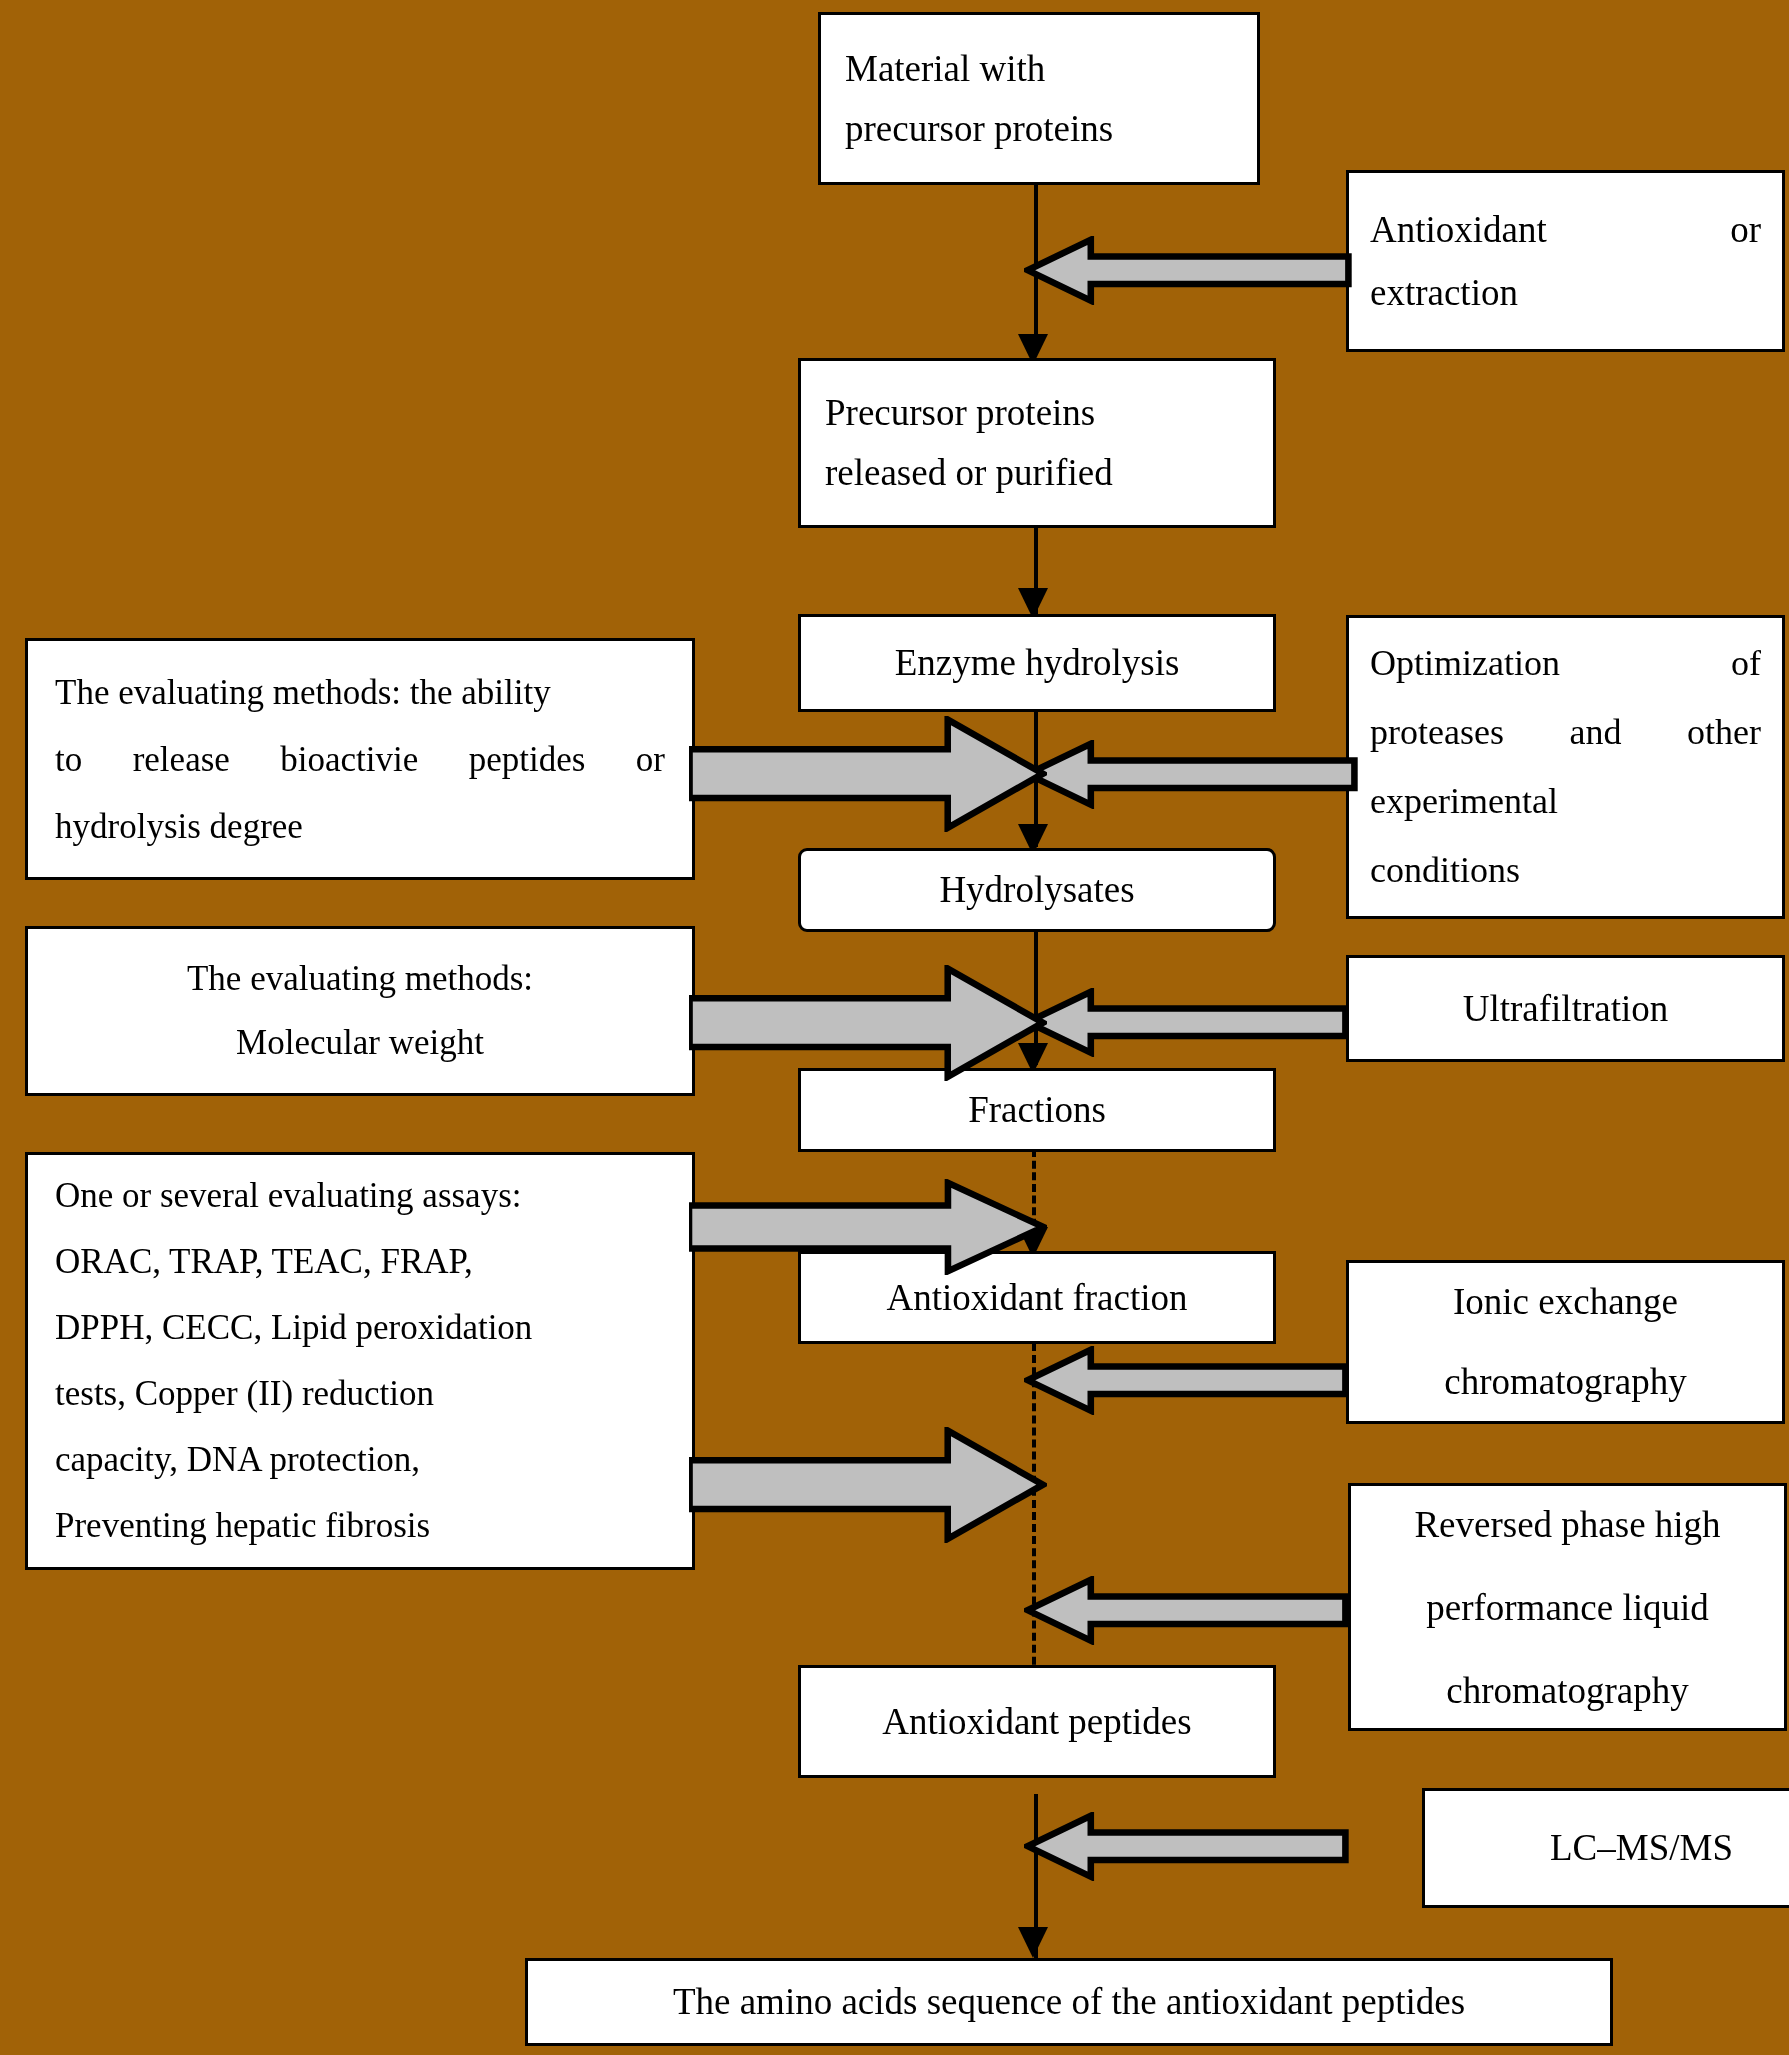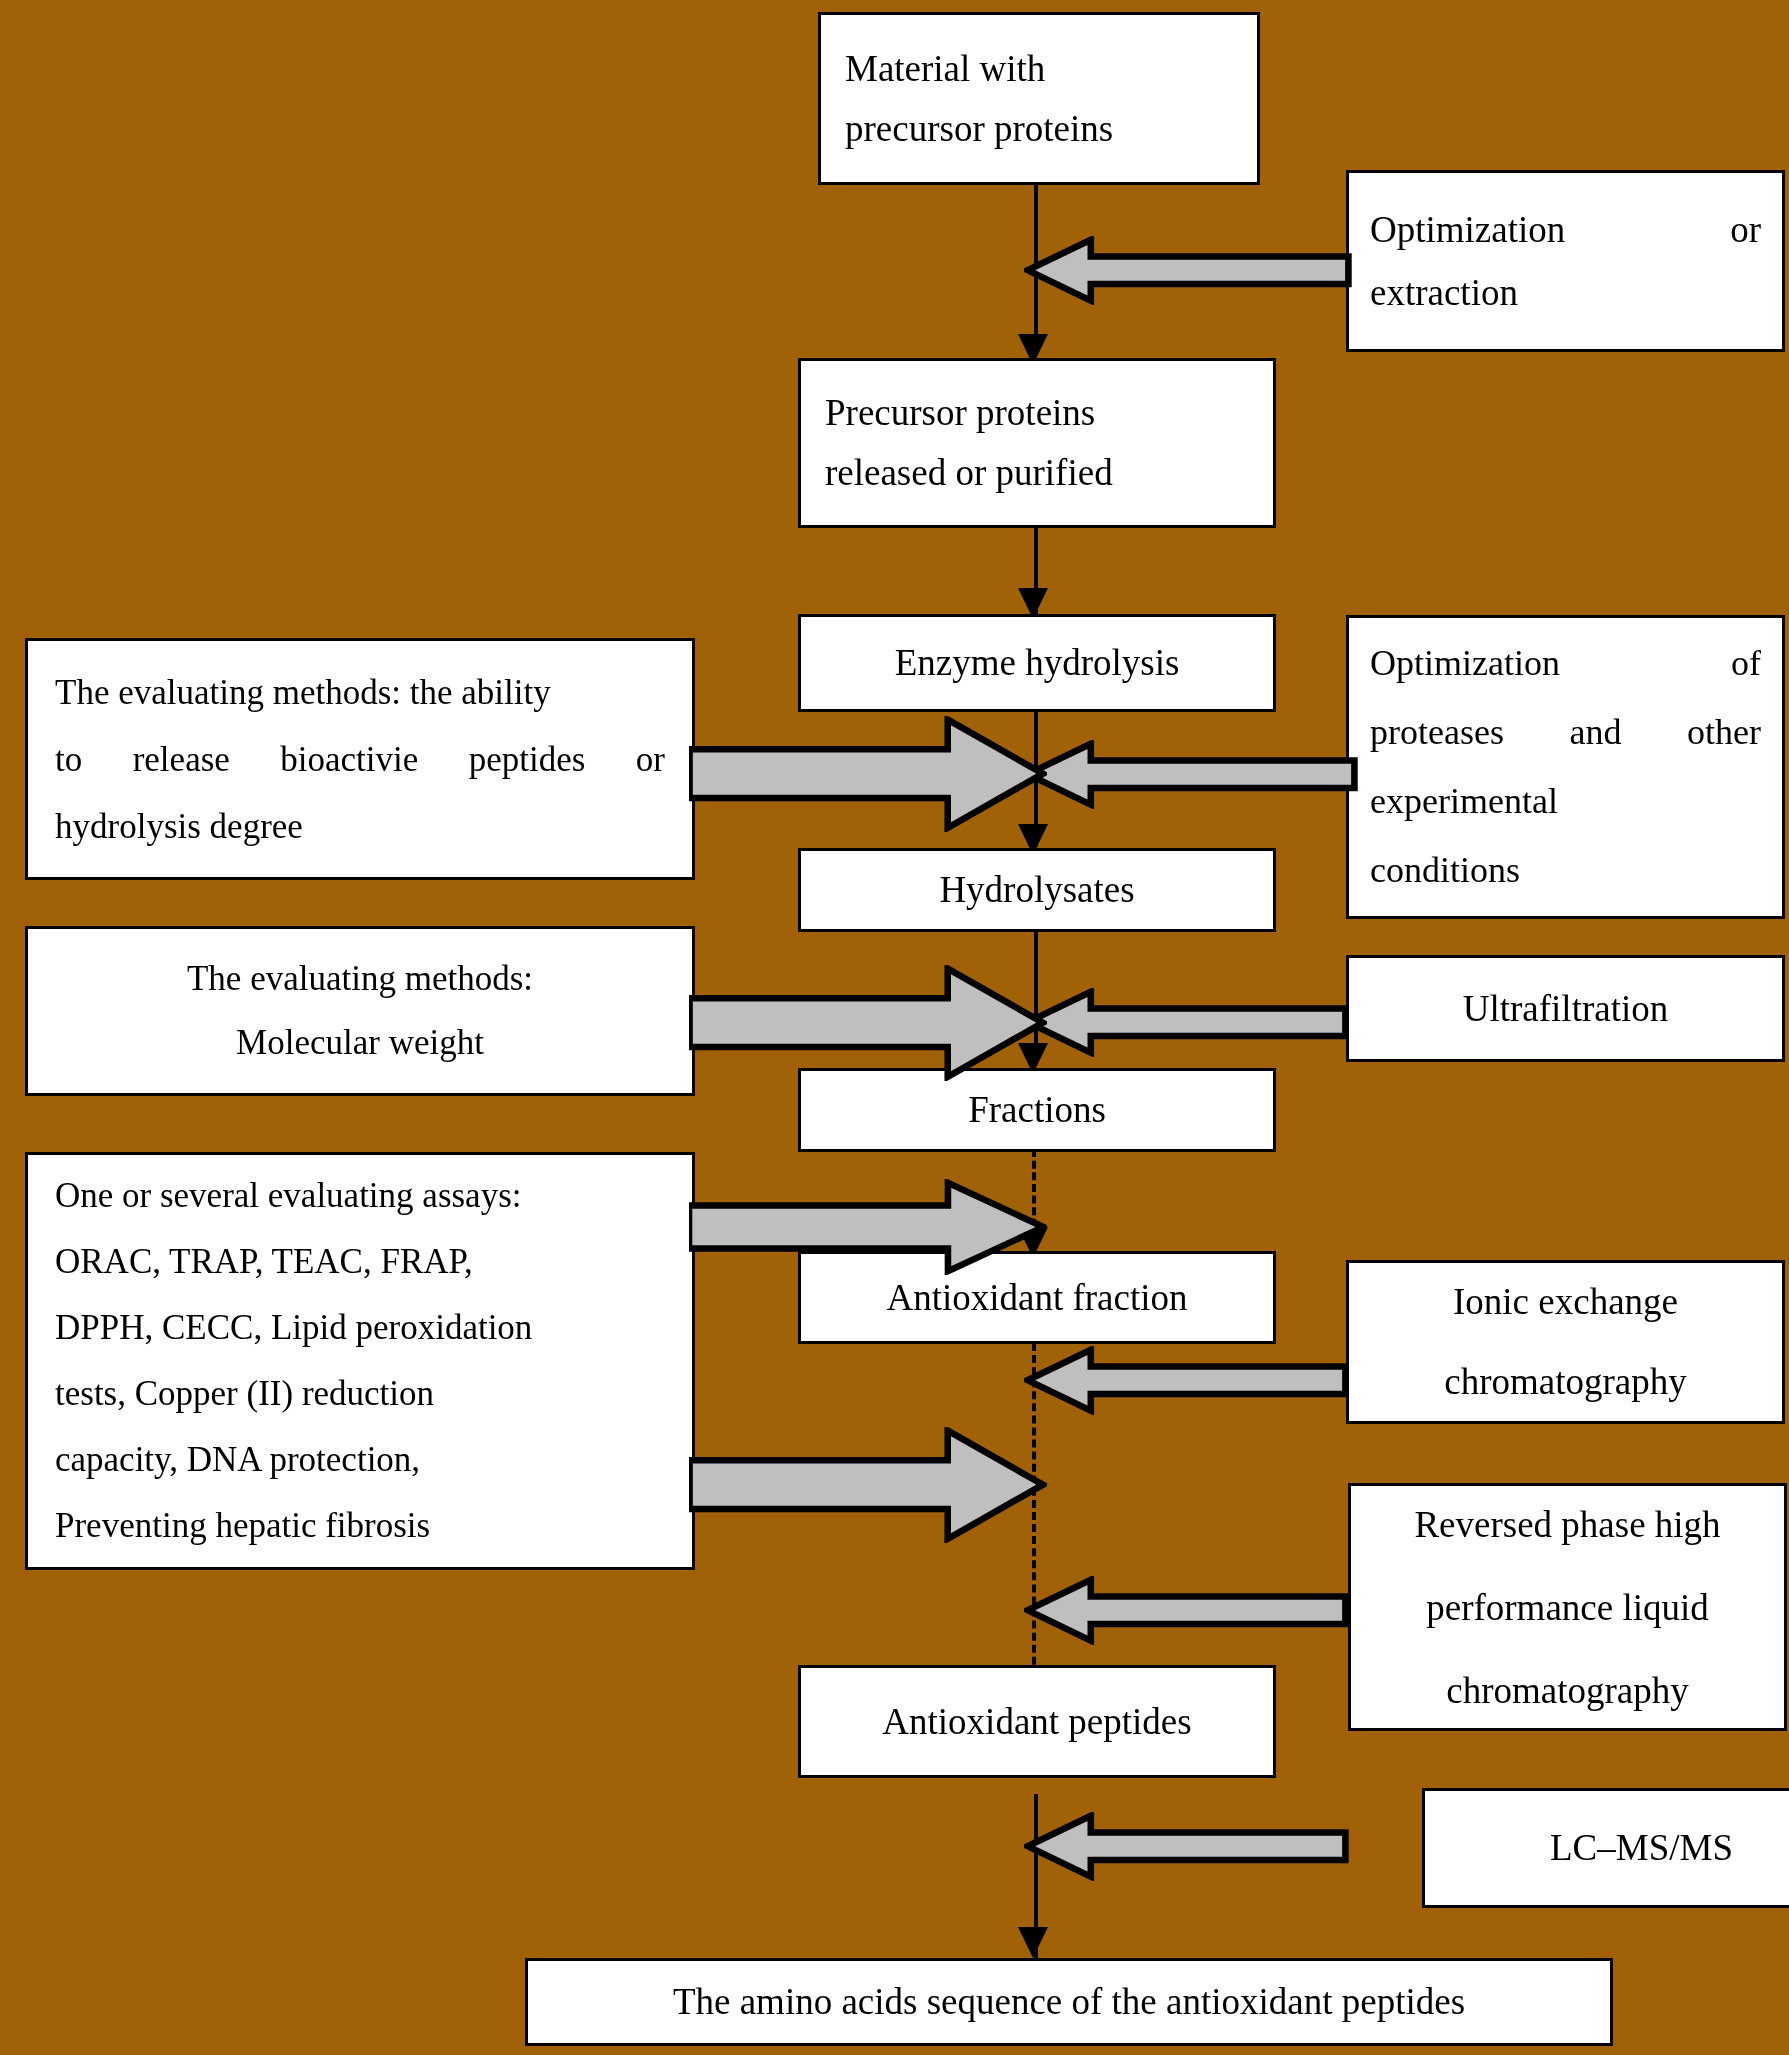--- a/index.html
+++ b/index.html
@@ -101,21 +101,21 @@
   <svg class="blockarrow" style="left:1024px;top:1812px;" width="325" height="69" viewBox="0 0 545 115">
     <polygon points="6,57 112,6 112,34 539,34 539,80 112,80 112,108" fill="#BFBFBF" stroke="#000" stroke-width="11" stroke-linejoin="miter"></polygon>
   </svg>
 
   <div class="box ctr" style="left:818px;top:12px;width:442px;height:173px;padding:0 24px;font-size:37px;line-height:60px;">
     <span class="ln left">Material with</span>
     <span class="ln left">precursor proteins</span>
   </div>
 
   <div class="box" style="left:1346px;top:170px;width:439px;height:182px;padding:0 21px;font-size:37px;line-height:63px;">
-    <span class="ln just">Optimization           or</span>
+    <span class="ln just">Antioxidant           or</span>
     <span class="ln left">extraction</span>
   </div>
 
   <div class="box" style="left:798px;top:358px;width:478px;height:170px;padding:0 24px;font-size:37px;line-height:60px;">
     <span class="ln left">Precursor proteins</span>
     <span class="ln left">released or purified</span>
   </div>
 
   <div class="box ctr" style="left:798px;top:614px;width:478px;height:98px;padding:0 18px;font-size:37px;line-height:48px;">
     <span class="ln">Enzyme hydrolysis</span>
@@ -127,21 +127,21 @@
     <span class="ln left">experimental</span>
     <span class="ln left">conditions</span>
   </div>
 
   <div class="box" style="left:25px;top:638px;width:670px;height:242px;padding:0 27px;font-size:35px;line-height:67px;">
     <span class="ln left">The evaluating methods: the ability</span>
     <span class="ln just">to  release  bioactivie  peptides  or</span>
     <span class="ln left">hydrolysis degree</span>
   </div>
 
-  <div class="box ctr" style="left:798px;top:848px;width:478px;height:84px;padding:0 18px;font-size:37px;line-height:48px;">
+  <div class="box ctr" style="left:798px;top:848px;width:478px;height:84px;padding:0 18px;font-size:37px;line-height:48px;border-radius:9px;">
     <span class="ln">Hydrolysates</span>
   </div>
 
   <div class="box ctr" style="left:25px;top:926px;width:670px;height:170px;padding:0 27px;font-size:35px;line-height:64px;">
     <span class="ln">The evaluating methods:</span>
     <span class="ln">Molecular weight</span>
   </div>
 
   <div class="box ctr" style="left:1346px;top:955px;width:439px;height:107px;padding:0 18px;font-size:37px;line-height:48px;">
     <span class="ln">Ultrafiltration</span>

